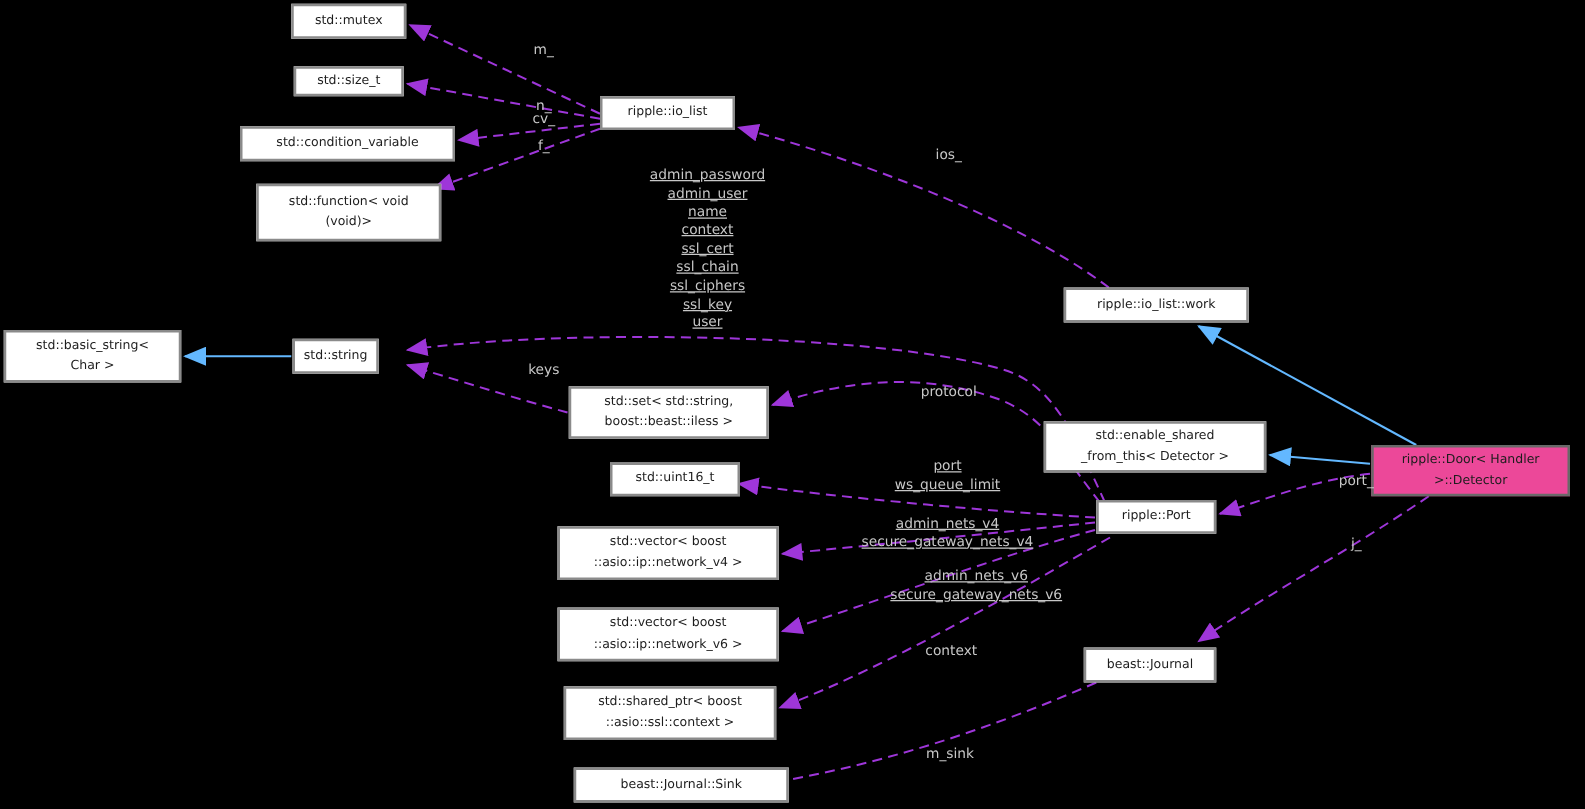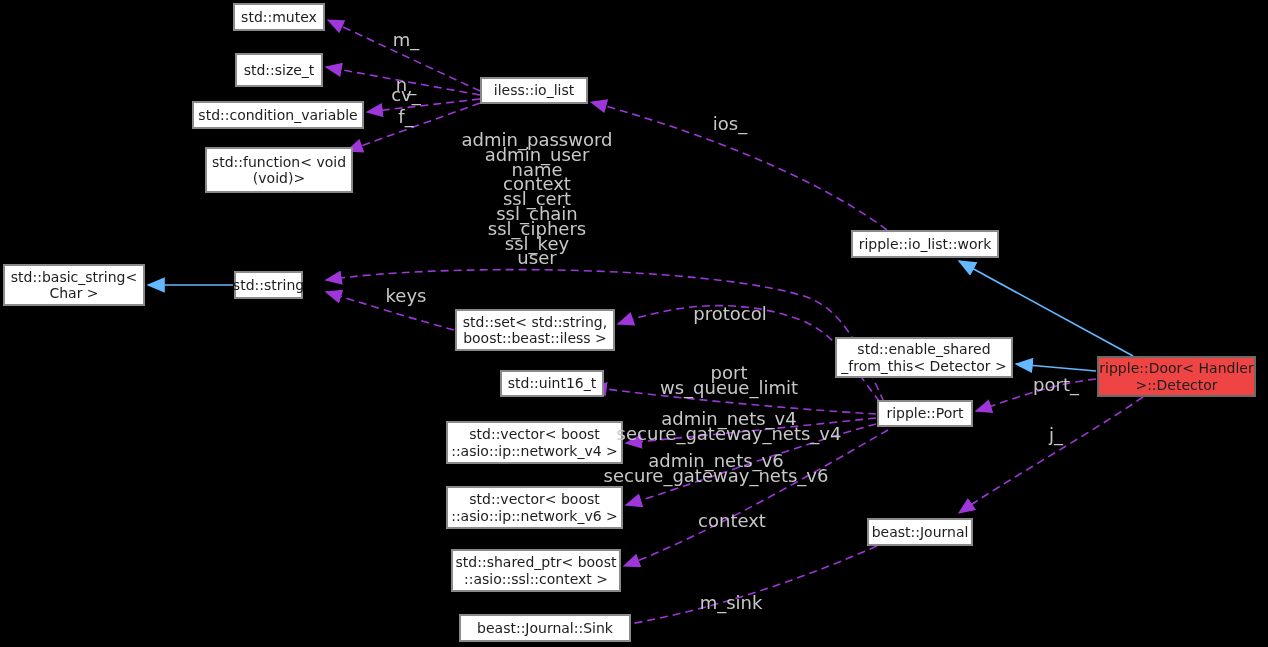--- a/index.html
+++ b/index.html
@@ -3,26 +3,26 @@
 <meta charset="utf-8">
 <style>
   html,body{margin:0;padding:0;background:#000;}
   #stage{position:relative;width:1268px;height:647px;background:#000000;overflow:hidden;
          font-family:"DejaVu Sans",sans-serif;}
   #edge-layer{position:absolute;left:0;top:0;pointer-events:none;}
   .pd{fill:none;stroke:#9e36d9;stroke-width:1.6;stroke-dasharray:8 5;}
   .bs{fill:none;stroke:#63b8ff;stroke-width:1.7;}
   .node{position:absolute;background:#ffffff;border:2px solid #8a8a8a;color:#1d1d1d;
         display:flex;flex-direction:column;align-items:center;justify-content:center;
-        font-size:14px;line-height:16.5px;text-align:center;box-sizing:border-box;
+        font-size:10px;line-height:16.5px;text-align:center;box-sizing:border-box;
         white-space:nowrap;}
-  .node.current{background:#ef4444;border-color:#696969;}
-  .elabel{position:absolute;color:#c8c8c8;font-size:18px;line-height:14.8px;
-          transform:translateX(-50%);text-align:center;white-space:nowrap;}
-  .stack span{display:block;}
+  .node.current{background:#ec4899;border-color:#696969;}
+  .elabel{position:absolute;color:#c8c8c8;font-size:11px;line-height:14.8px;
+          transform:translateX(-50%);text-align:center;white-space:nowrap;margin-left:29px;}
+  .stack span{display:block;text-decoration:underline;}
 </style>
 </head>
 <body>
 
 <div id="stage">
 
   <svg id="edge-layer" width="1268" height="647" viewBox="0 0 1268 647">
     <defs>
       <marker id="ap" viewBox="0 0 12 10" refX="11" refY="5" markerWidth="11" markerHeight="9" orient="auto">
         <path d="M0,0 L12,5 L0,10 z" fill="#9e36d9"></path>
@@ -49,52 +49,52 @@
     <path class="pd" marker-end="url(#ap)" d="M877,546 C788,585 700,613 612,627"></path>
 
     <path class="bs" marker-end="url(#ab)" d="M233,285 L148,285"></path>
     <path class="bs" marker-end="url(#ab)" d="M1133,356 L959,261"></path>
     <path class="bs" marker-end="url(#ab)" d="M1096,371 L1016,364"></path>
   </svg>
 
   <div class="node" style="left:233px;top:3px;width:92px;height:28px">
       <span>std::mutex</span>
     </div>
-  <div class="node" style="left:235px;top:53px;width:88px;height:34px">
+  <div class="node" style="left:235px;top:53px;width:88px;height:24px">
       <span>std::size_t</span>
     </div>
   <div class="node" style="left:205px;top:147px;width:148px;height:46px">
       <span>std::function&lt; void</span>
       <span>(void)&gt;</span>
     </div>
   <div class="node" style="left:192px;top:101px;width:172px;height:28px">
       <span>std::condition_variable</span>
     </div>
   <div class="node" style="left:480px;top:77px;width:108px;height:27px">
-      <span>iless::io_list</span>
+      <span>ripple::io_list</span>
     </div>
   <div class="node" style="left:851px;top:230px;width:148px;height:28px">
       <span>ripple::io_list::work</span>
     </div>
   <div class="node" style="left:3px;top:264px;width:142px;height:42px">
       <span>std::basic_string&lt;</span>
       <span>Char &gt;</span>
     </div>
   <div class="node" style="left:234px;top:271px;width:69px;height:28px">
       <span>std::string</span>
     </div>
   <div class="node" style="left:455px;top:309px;width:160px;height:42px">
       <span>std::set&lt; std::string,</span>
       <span>boost::beast::iless &gt;</span>
     </div>
   <div class="node" style="left:835px;top:337px;width:178px;height:41px">
       <span>std::enable_shared</span>
       <span>_from_this&lt; Detector &gt;</span>
     </div>
-  <div class="node" style="left:500px;top:370px;width:104px;height:27px">
+  <div class="node" style="left:488px;top:370px;width:104px;height:27px">
       <span>std::uint16_t</span>
     </div>
   <div class="node" style="left:877px;top:400px;width:96px;height:27px">
       <span>ripple::Port</span>
     </div>
   <div class="node" style="left:446px;top:421px;width:177px;height:43px">
       <span>std::vector&lt; boost</span>
       <span>::asio::ip::network_v4 &gt;</span>
     </div>
   <div class="node" style="left:446px;top:486px;width:177px;height:43px">
@@ -140,21 +140,21 @@
   <div class="elabel stack" style="left:729px;top:366px">
     <span>port</span>
     <span>ws_queue_limit</span>
   </div>
 
   <div class="elabel stack" style="left:729px;top:412px">
     <span>admin_nets_v4</span>
     <span>secure_gateway_nets_v4</span>
   </div>
 
-  <div class="elabel stack" style="left:716px;top:454px">
+  <div class="elabel stack" style="left:752px;top:454px">
     <span>admin_nets_v6</span>
     <span>secure_gateway_nets_v6</span>
   </div>
 
   <div class="elabel" style="left:732px;top:514px">context</div>
   <div class="elabel" style="left:1056px;top:378px">port_</div>
   <div class="elabel" style="left:1056px;top:428px">j_</div>
   <div class="elabel" style="left:731px;top:596px">m_sink</div>
 
 </div>

